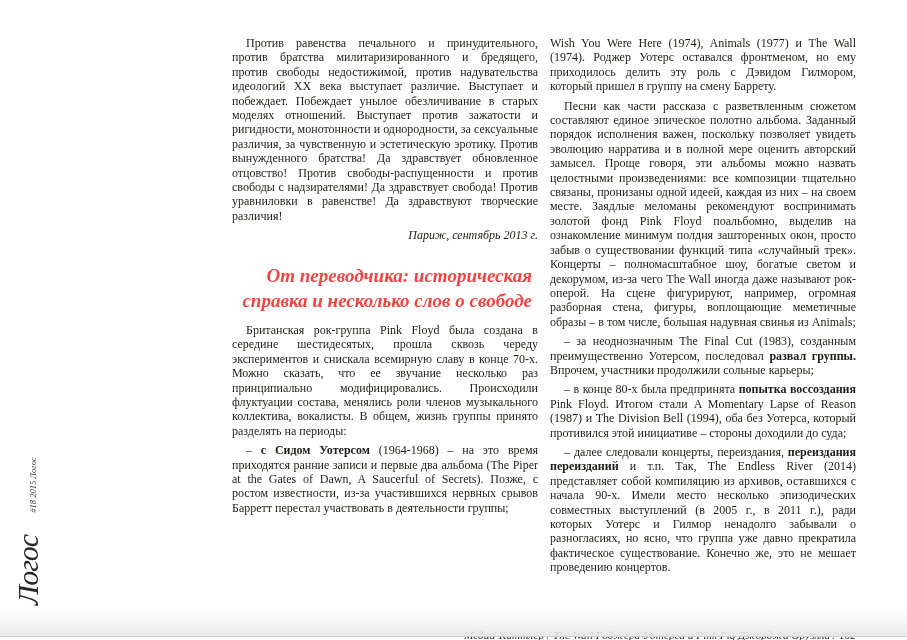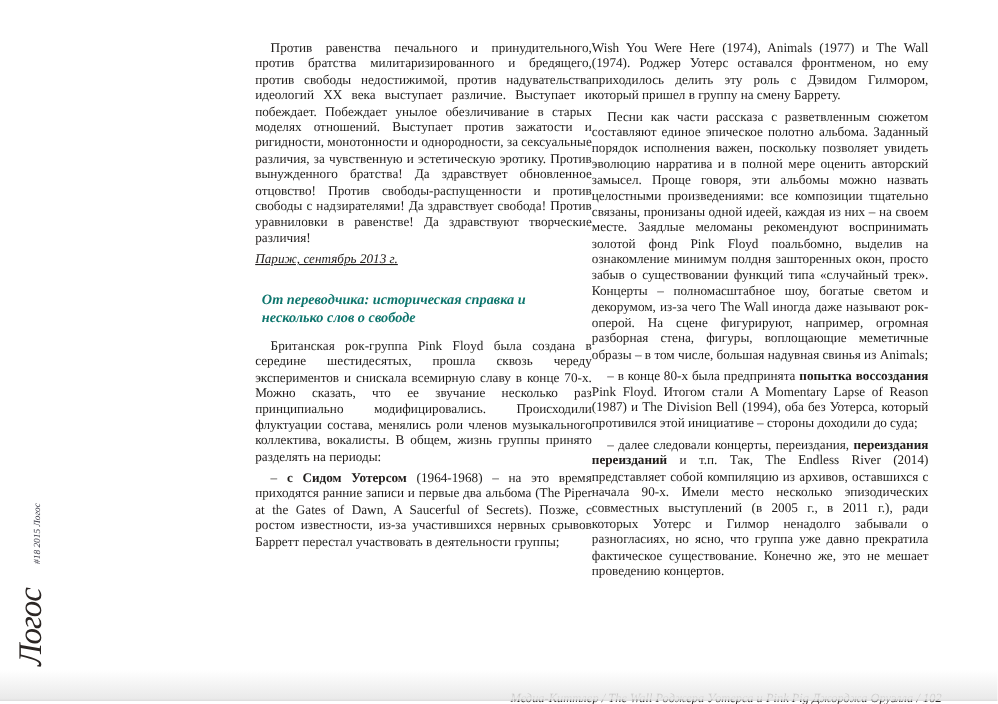--- a/index.html
+++ b/index.html
@@ -14,47 +14,48 @@
     position: relative;
     width: 907px; height: 640px;
     background: #ffffff;
   }
   
   .cols {
     position: absolute;
     left: 232px; top: 36px;
     width: 625px;
     display: flex;
+    gap: 12px;
   }
   .col { width: 306px; }
   p.body {
     margin: 0 0 5px 0;
     font-size: 12px;
     line-height: 14.4px;
     text-align: justify;
     color: #201d1b;
     hyphens: auto;
   }
   p.body.indent { text-indent: 14px; }
   .dateline {
-    margin: 2px 12px 0 0;
+    margin: 2px 0 0 0;
     font-size: 12px;
     line-height: 14.4px;
     font-style: italic;
+    text-align: right;
     color: #201d1b;
-    text-decoration: underline;
   }
   .heading {
     margin: 20px 6px 9px 6px;
-    font-size: 13px;
+    font-size: 19px;
     line-height: 1.35;
     font-weight: bold;
     font-style: italic;
-    text-align: left;
-    color: #0f766e;
+    text-align: right;
+    color: #ef4444;
   }
   .i { }
   .b { font-weight: bold; }
   
   .footer {
     position: absolute;
     top: 597px; right: 51px;
     font-size: 11.3px;
     font-style: italic;
     color: #2b2624;
@@ -108,20 +109,21 @@
     <div class="col">
       <p class="body indent"><span>Против равенства печального и принудительного, против братства милитаризированного и бредящего, против свободы недостижимой, против надувательства идеологий XX века выступает различие. Выступает и побеждает. Побеждает унылое обезличивание в старых моделях отношений. Выступает против зажатости и ригидности, монотонности и однородности, за сексуальные различия, за чувственную и эстетическую эротику. Против вынужденного братства! Да здравствует обновленное отцовство! Против свободы-распущенности и против свободы с надзирателями! Да здравствует свобода! Против уравниловки в равенстве! Да здравствуют творческие различия!</span></p>
       <p class="dateline">Париж, сентябрь 2013 г.</p>
       <h2 class="heading">От переводчика: историческая справка и несколько слов о свободе</h2>
       <p class="body indent"><span class="i">Британская рок-группа Pink Floyd</span><span> была создана в середине шестидесятых, прошла сквозь череду экспериментов и снискала всемирную славу в конце 70-х. Можно сказать, что ее звучание несколько раз принципиально модифицировались. Происходили флуктуации состава, менялись роли членов музыкального коллектива, вокалисты. В общем, жизнь группы принято разделять на периоды:</span></p>
       <p class="body indent"><span>– </span><span class="b">с Сидом Уотерсом</span><span> (1964-1968) – на это время приходятся ранние записи и первые два альбома </span><span class="i">(The Piper at the Gates of Dawn, A Saucerful of Secrets)</span><span>. Позже, с ростом известности, из-за участившихся нервных срывов Барретт перестал участвовать в деятельности группы;</span></p>
     </div>
     <div class="col">
       <p class="body"><span class="i">Wish You Were Here</span><span> (1974), </span><span class="i">Animals</span><span> (1977) и </span><span class="i">The Wall</span><span> (1974). Роджер Уотерс оставался фронтменом, но ему приходилось делить эту роль с Дэвидом Гилмором, который пришел в группу на смену Баррету.</span></p>
       <p class="body indent"><span>Песни как части рассказа с разветвленным сюжетом составляют единое эпическое полотно альбома. Заданный порядок исполнения важен, поскольку позволяет увидеть эволюцию нарратива и в полной мере оценить авторский замысел. Проще говоря, эти альбомы можно назвать целостными произведениями: все композиции тщательно связаны, пронизаны одной идеей, каждая из них – на своем месте. Заядлые меломаны рекомендуют воспринимать золотой фонд </span><span class="i">Pink Floyd</span><span> поальбомно, выделив на ознакомление минимум полдня зашторенных окон, просто забыв о существовании функций типа «случайный трек». Концерты – полномасштабное шоу, богатые светом и декорумом, из-за чего </span><span class="i">The Wall</span><span> иногда даже называют рок-оперой. На сцене фигурируют, например, огромная разборная стена, фигуры, воплощающие меметичные образы – в том числе, большая надувная свинья из </span><span class="i">Animals</span><span>;</span></p>
+      <p class="body indent"><span>– </span><span class="i">за неоднозначным The Final Cut</span><span> (1983), созданным преимущественно Уотерсом, последовал </span><span class="b">развал группы.</span><span> Впрочем, участники продолжили сольные карьеры;</span></p>
       <p class="body indent"><span>– в конце 80-х была предпринята </span><span class="b">попытка воссоздания</span><span> </span><span class="i">Pink Floyd</span><span>. Итогом стали </span><span class="i">A Momentary Lapse of Reason</span><span> (1987) и </span><span class="i">The Division Bell</span><span> (1994), оба без Уотерса, который противился этой инициативе – стороны доходили до суда;</span></p>
       <p class="body indent"><span>– далее следовали концерты, переиздания, </span><span class="b">переиздания переизданий</span><span> и т.п. Так, </span><span class="i">The Endless River</span><span> (2014) представляет собой компиляцию из архивов, оставшихся с начала 90-х. Имели место несколько эпизодических совместных выступлений (в 2005 г., в 2011 г.), ради которых Уотерс и Гилмор ненадолго забывали о разногласиях, но ясно, что группа уже давно прекратила фактическое существование. Конечно же, это не мешает проведению концертов.</span></p>
     </div>
   </div>
 
   <div class="footer">Медиа-Киттлер / The Wall Роджера Уотерса и Pink Pig Джорджа Оруэлла / 102</div>
 
   <div class="edge-bottom"></div>
 </div>
 

